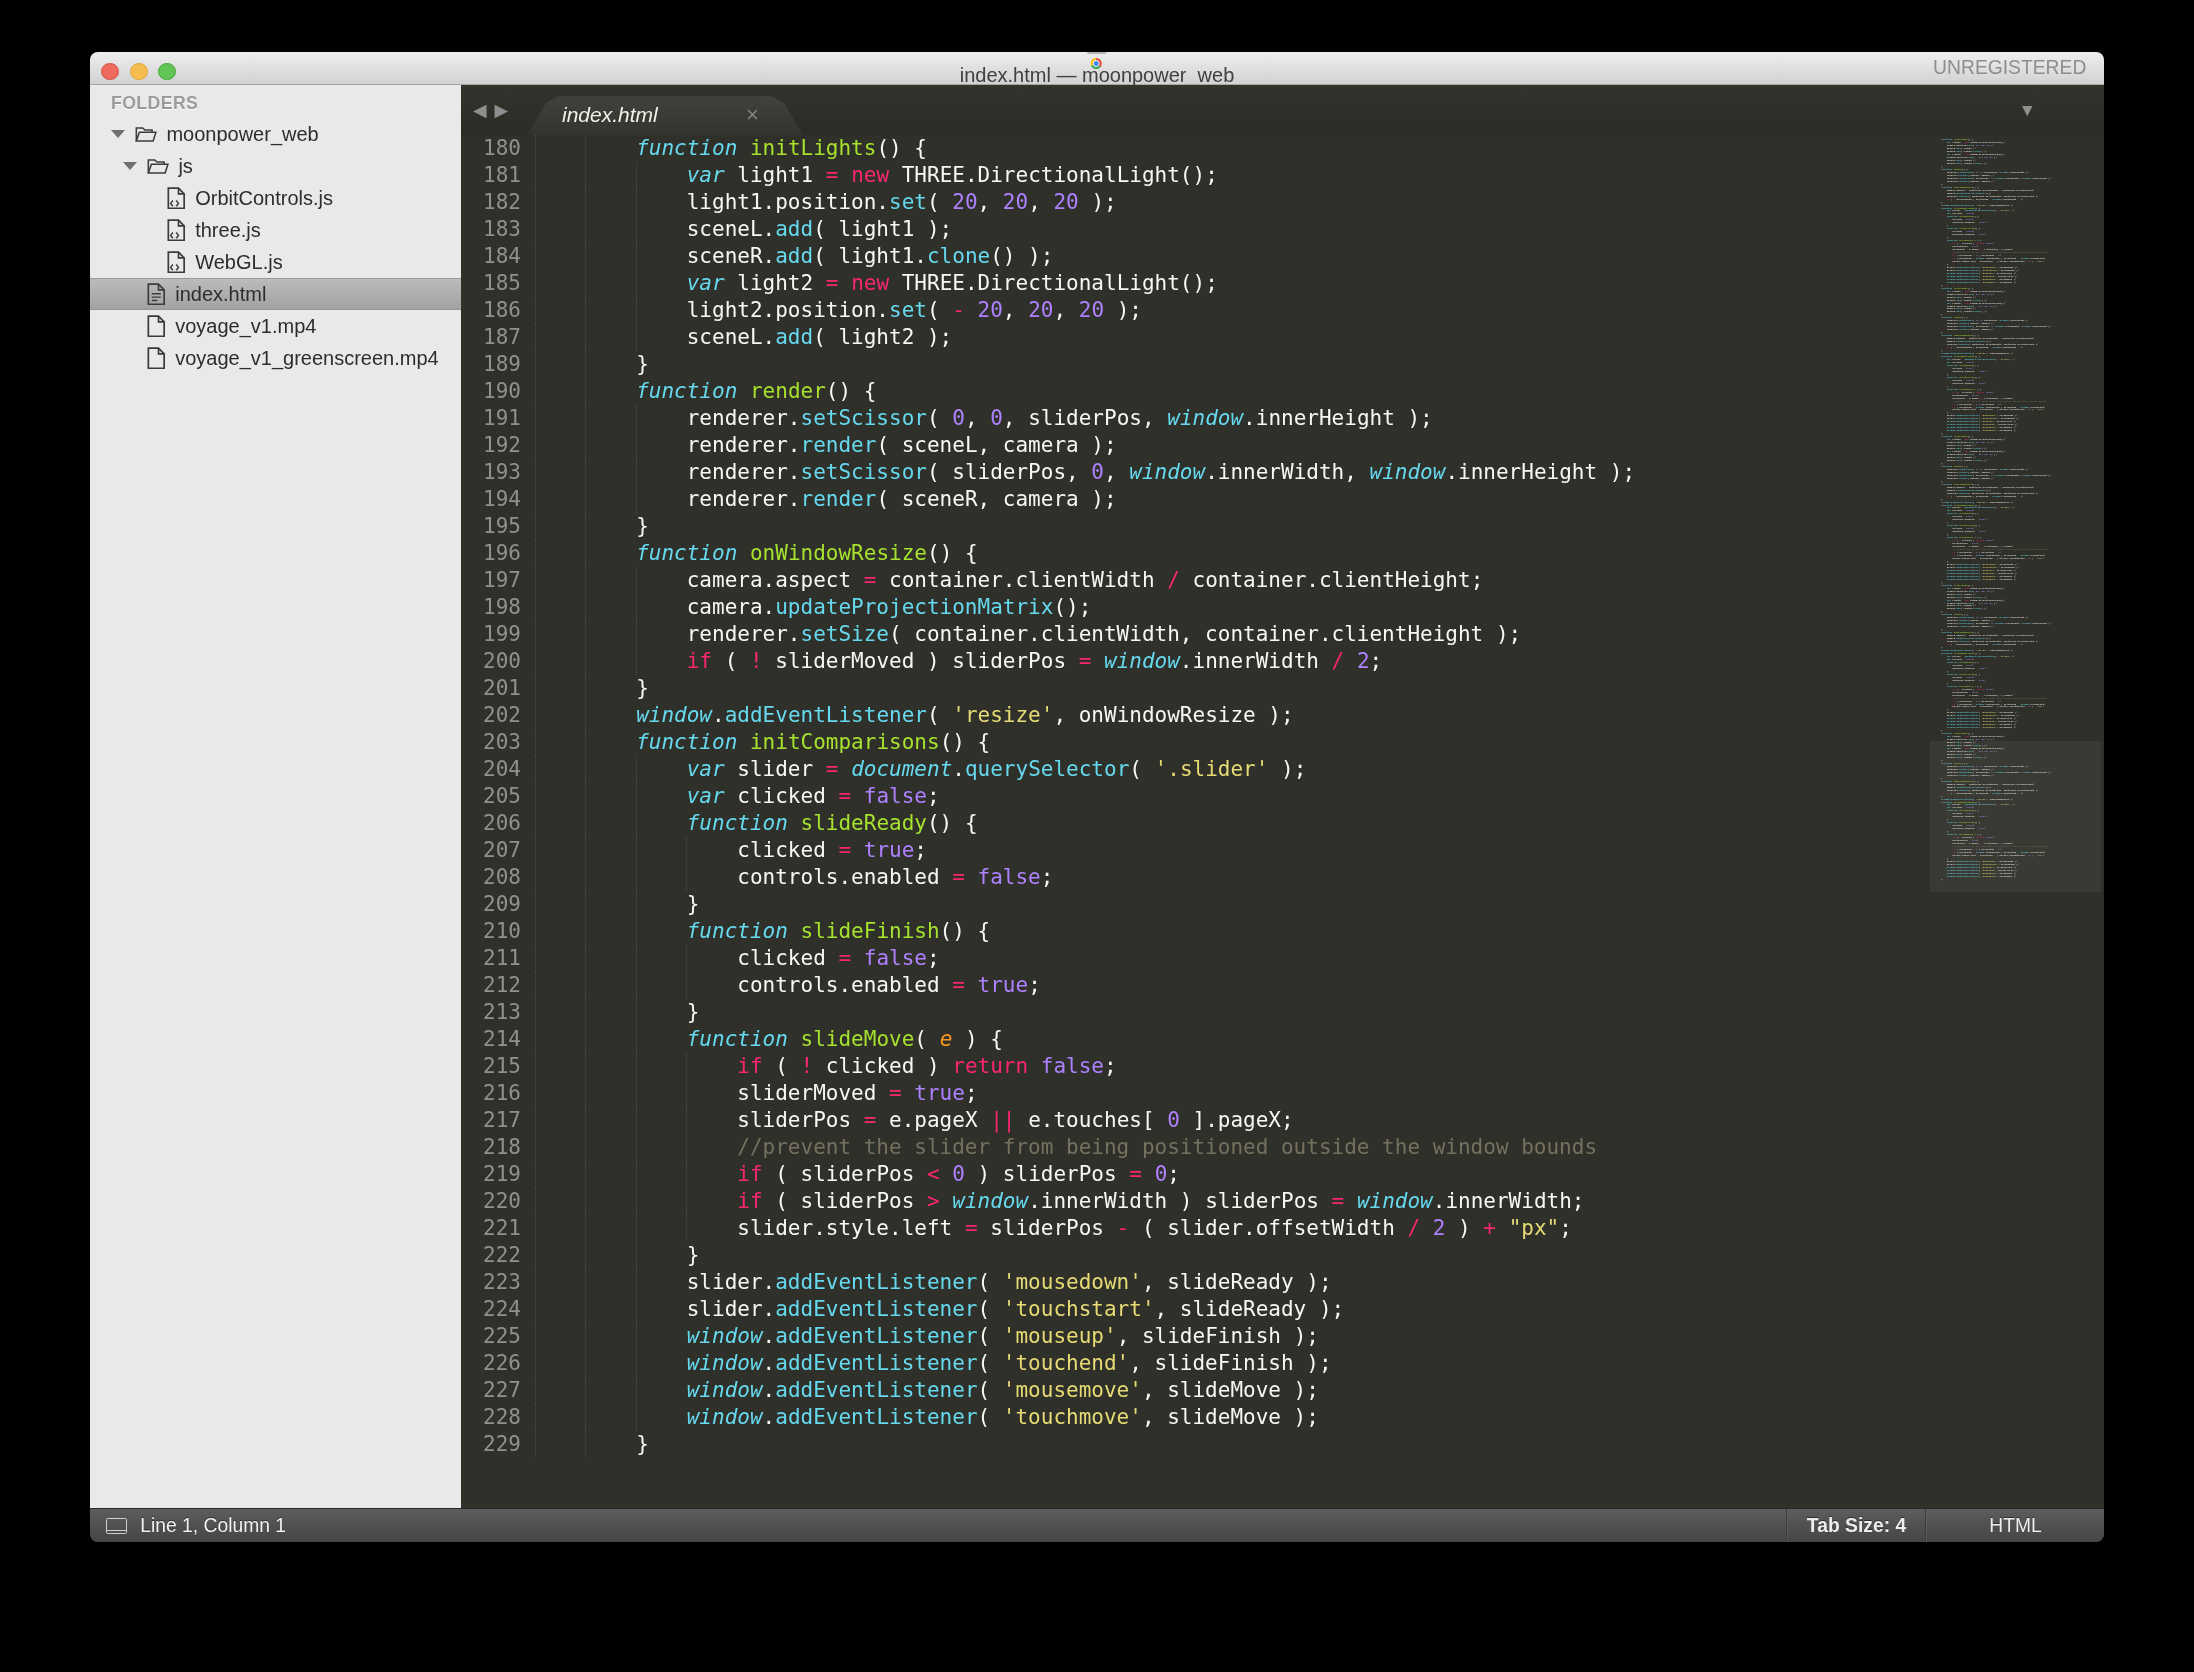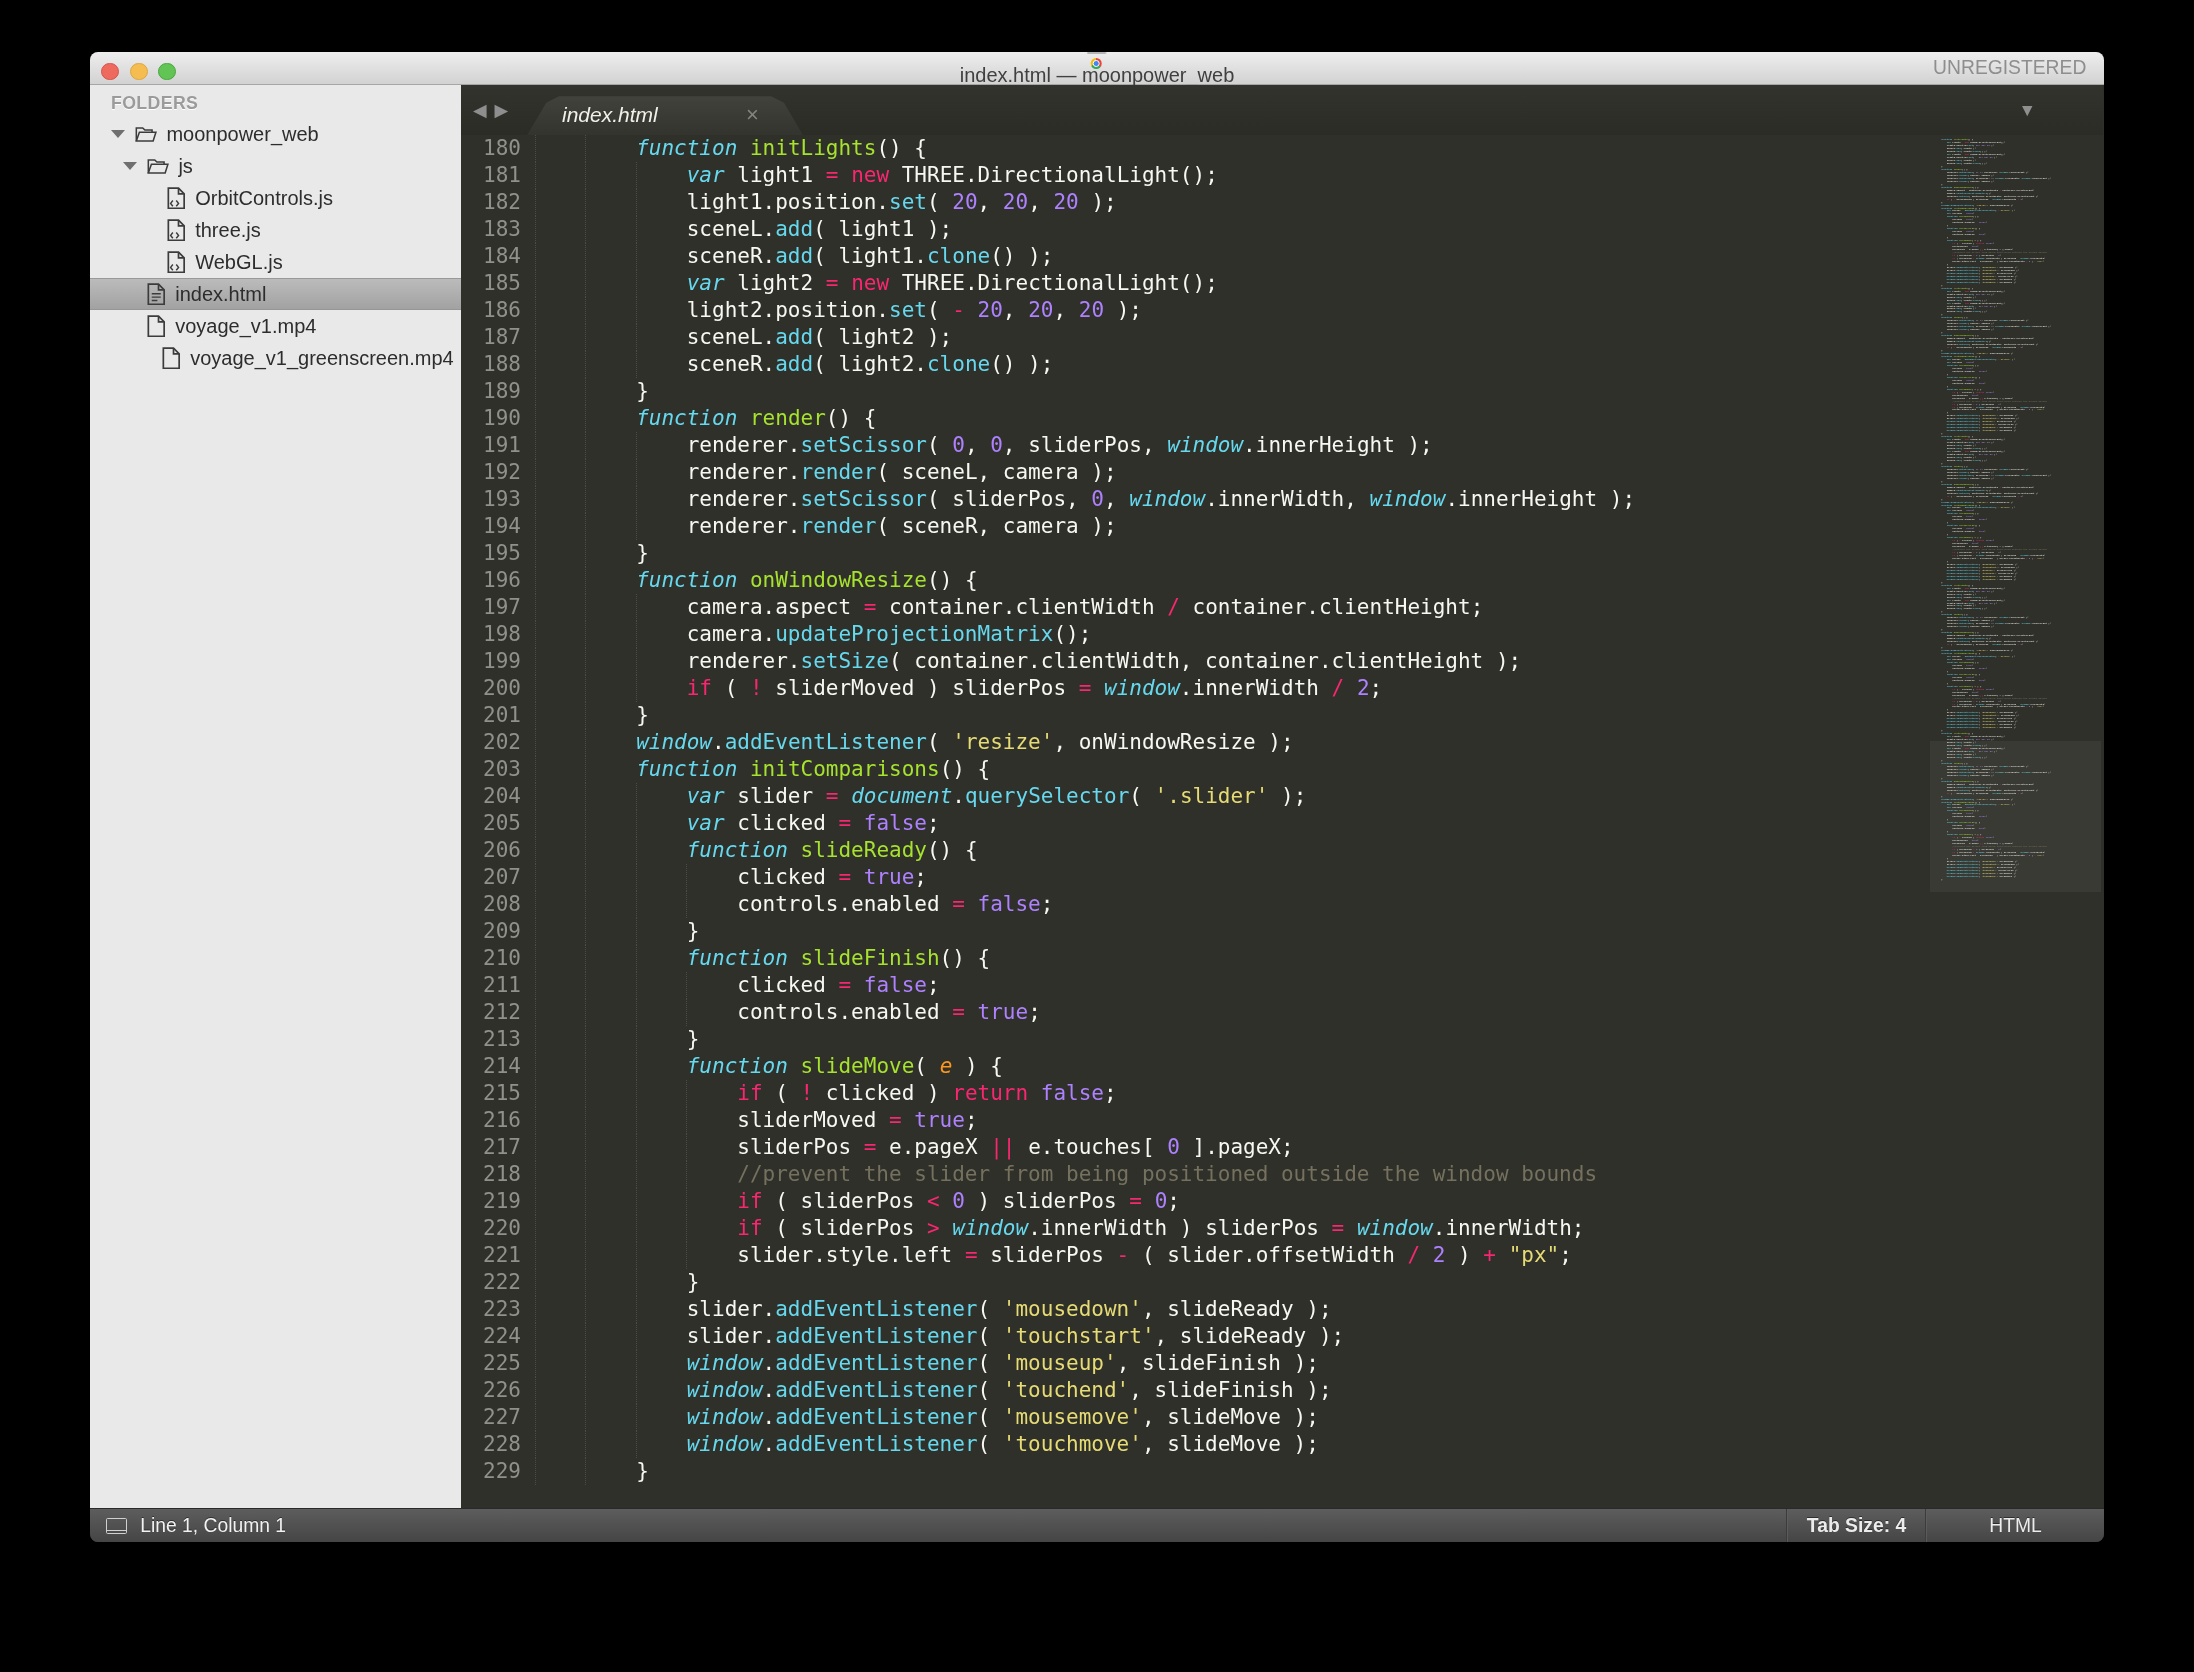--- a/index.html
+++ b/index.html
@@ -168,21 +168,21 @@
           </div>
           <div class="srow" style="padding-left: 57px;">
             <span class="ticon">
               <svg width="18.5" height="22.6" viewBox="0 0 16 20">
                 <path d="M1 1 H10 L15 6 V19 H1 Z" fill="none" stroke="#3c3c3c" stroke-width="1.5"></path>
                 <path d="M10 1 V6 H15" fill="none" stroke="#3c3c3c" stroke-width="1.5"></path>
               </svg>
             </span>
             <span>voyage_v1.mp4</span>
           </div>
-          <div class="srow" style="padding-left: 72px;">
+          <div class="srow" style="padding-left: 57px;">
             <span class="ticon">
               <svg width="18.5" height="22.6" viewBox="0 0 16 20">
                 <path d="M1 1 H10 L15 6 V19 H1 Z" fill="none" stroke="#3c3c3c" stroke-width="1.5"></path>
                 <path d="M10 1 V6 H15" fill="none" stroke="#3c3c3c" stroke-width="1.5"></path>
               </svg>
             </span>
             <span>voyage_v1_greenscreen.mp4</span>
           </div>
         </div>
     </div>
@@ -202,21 +202,20 @@
     <div class="code-area">
       <div class="code-lines" id="code-lines">
           <div class="cl"><span class="num">180</span><span class="g" style="left: 0px;"></span><span class="g" style="left: 50px;"></span><span>        </span><span class="tk-k">function</span><span> </span><span class="tk-f">initLights</span><span>() {</span></div>
           <div class="cl"><span class="num">181</span><span class="g" style="left: 0px;"></span><span class="g" style="left: 50px;"></span><span class="g" style="left: 101px;"></span><span>            </span><span class="tk-k">var</span><span> light1 </span><span class="tk-o">=</span><span> </span><span class="tk-o">new</span><span> THREE.DirectionalLight();</span></div>
           <div class="cl"><span class="num">182</span><span class="g" style="left: 0px;"></span><span class="g" style="left: 50px;"></span><span class="g" style="left: 101px;"></span><span>            light1.position.</span><span class="tk-m">set</span><span>( </span><span class="tk-n">20</span><span>, </span><span class="tk-n">20</span><span>, </span><span class="tk-n">20</span><span> );</span></div>
           <div class="cl"><span class="num">183</span><span class="g" style="left: 0px;"></span><span class="g" style="left: 50px;"></span><span class="g" style="left: 101px;"></span><span>            sceneL.</span><span class="tk-m">add</span><span>( light1 );</span></div>
           <div class="cl"><span class="num">184</span><span class="g" style="left: 0px;"></span><span class="g" style="left: 50px;"></span><span class="g" style="left: 101px;"></span><span>            sceneR.</span><span class="tk-m">add</span><span>( light1.</span><span class="tk-m">clone</span><span>() );</span></div>
           <div class="cl"><span class="num">185</span><span class="g" style="left: 0px;"></span><span class="g" style="left: 50px;"></span><span class="g" style="left: 101px;"></span><span>            </span><span class="tk-k">var</span><span> light2 </span><span class="tk-o">=</span><span> </span><span class="tk-o">new</span><span> THREE.DirectionalLight();</span></div>
           <div class="cl"><span class="num">186</span><span class="g" style="left: 0px;"></span><span class="g" style="left: 50px;"></span><span class="g" style="left: 101px;"></span><span>            light2.position.</span><span class="tk-m">set</span><span>( </span><span class="tk-o">-</span><span> </span><span class="tk-n">20</span><span>, </span><span class="tk-n">20</span><span>, </span><span class="tk-n">20</span><span> );</span></div>
           <div class="cl"><span class="num">187</span><span class="g" style="left: 0px;"></span><span class="g" style="left: 50px;"></span><span class="g" style="left: 101px;"></span><span>            sceneL.</span><span class="tk-m">add</span><span>( light2 );</span></div>
-          <div class="cl"><span class="num">188</span><span class="g" style="left: 0px;"></span><span class="g" style="left: 50px;"></span><span class="g" style="left: 101px;"></span><span>            sceneR.</span><span class="tk-m">add</span><span>( light2.</span><span class="tk-m">clone</span><span>() );</span></div>
           <div class="cl"><span class="num">189</span><span class="g" style="left: 0px;"></span><span class="g" style="left: 50px;"></span><span>        }</span></div>
           <div class="cl"><span class="num">190</span><span class="g" style="left: 0px;"></span><span class="g" style="left: 50px;"></span><span>        </span><span class="tk-k">function</span><span> </span><span class="tk-f">render</span><span>() {</span></div>
           <div class="cl"><span class="num">191</span><span class="g" style="left: 0px;"></span><span class="g" style="left: 50px;"></span><span class="g" style="left: 101px;"></span><span>            renderer.</span><span class="tk-m">setScissor</span><span>( </span><span class="tk-n">0</span><span>, </span><span class="tk-n">0</span><span>, sliderPos, </span><span class="tk-k">window</span><span>.innerHeight );</span></div>
           <div class="cl"><span class="num">192</span><span class="g" style="left: 0px;"></span><span class="g" style="left: 50px;"></span><span class="g" style="left: 101px;"></span><span>            renderer.</span><span class="tk-m">render</span><span>( sceneL, camera );</span></div>
           <div class="cl"><span class="num">193</span><span class="g" style="left: 0px;"></span><span class="g" style="left: 50px;"></span><span class="g" style="left: 101px;"></span><span>            renderer.</span><span class="tk-m">setScissor</span><span>( sliderPos, </span><span class="tk-n">0</span><span>, </span><span class="tk-k">window</span><span>.innerWidth, </span><span class="tk-k">window</span><span>.innerHeight );</span></div>
           <div class="cl"><span class="num">194</span><span class="g" style="left: 0px;"></span><span class="g" style="left: 50px;"></span><span class="g" style="left: 101px;"></span><span>            renderer.</span><span class="tk-m">render</span><span>( sceneR, camera );</span></div>
           <div class="cl"><span class="num">195</span><span class="g" style="left: 0px;"></span><span class="g" style="left: 50px;"></span><span>        }</span></div>
           <div class="cl"><span class="num">196</span><span class="g" style="left: 0px;"></span><span class="g" style="left: 50px;"></span><span>        </span><span class="tk-k">function</span><span> </span><span class="tk-f">onWindowResize</span><span>() {</span></div>
           <div class="cl"><span class="num">197</span><span class="g" style="left: 0px;"></span><span class="g" style="left: 50px;"></span><span class="g" style="left: 101px;"></span><span>            camera.aspect </span><span class="tk-o">=</span><span> container.clientWidth </span><span class="tk-o">/</span><span> container.clientHeight;</span></div>
           <div class="cl"><span class="num">198</span><span class="g" style="left: 0px;"></span><span class="g" style="left: 50px;"></span><span class="g" style="left: 101px;"></span><span>            camera.</span><span class="tk-m">updateProjectionMatrix</span><span>();</span></div>

